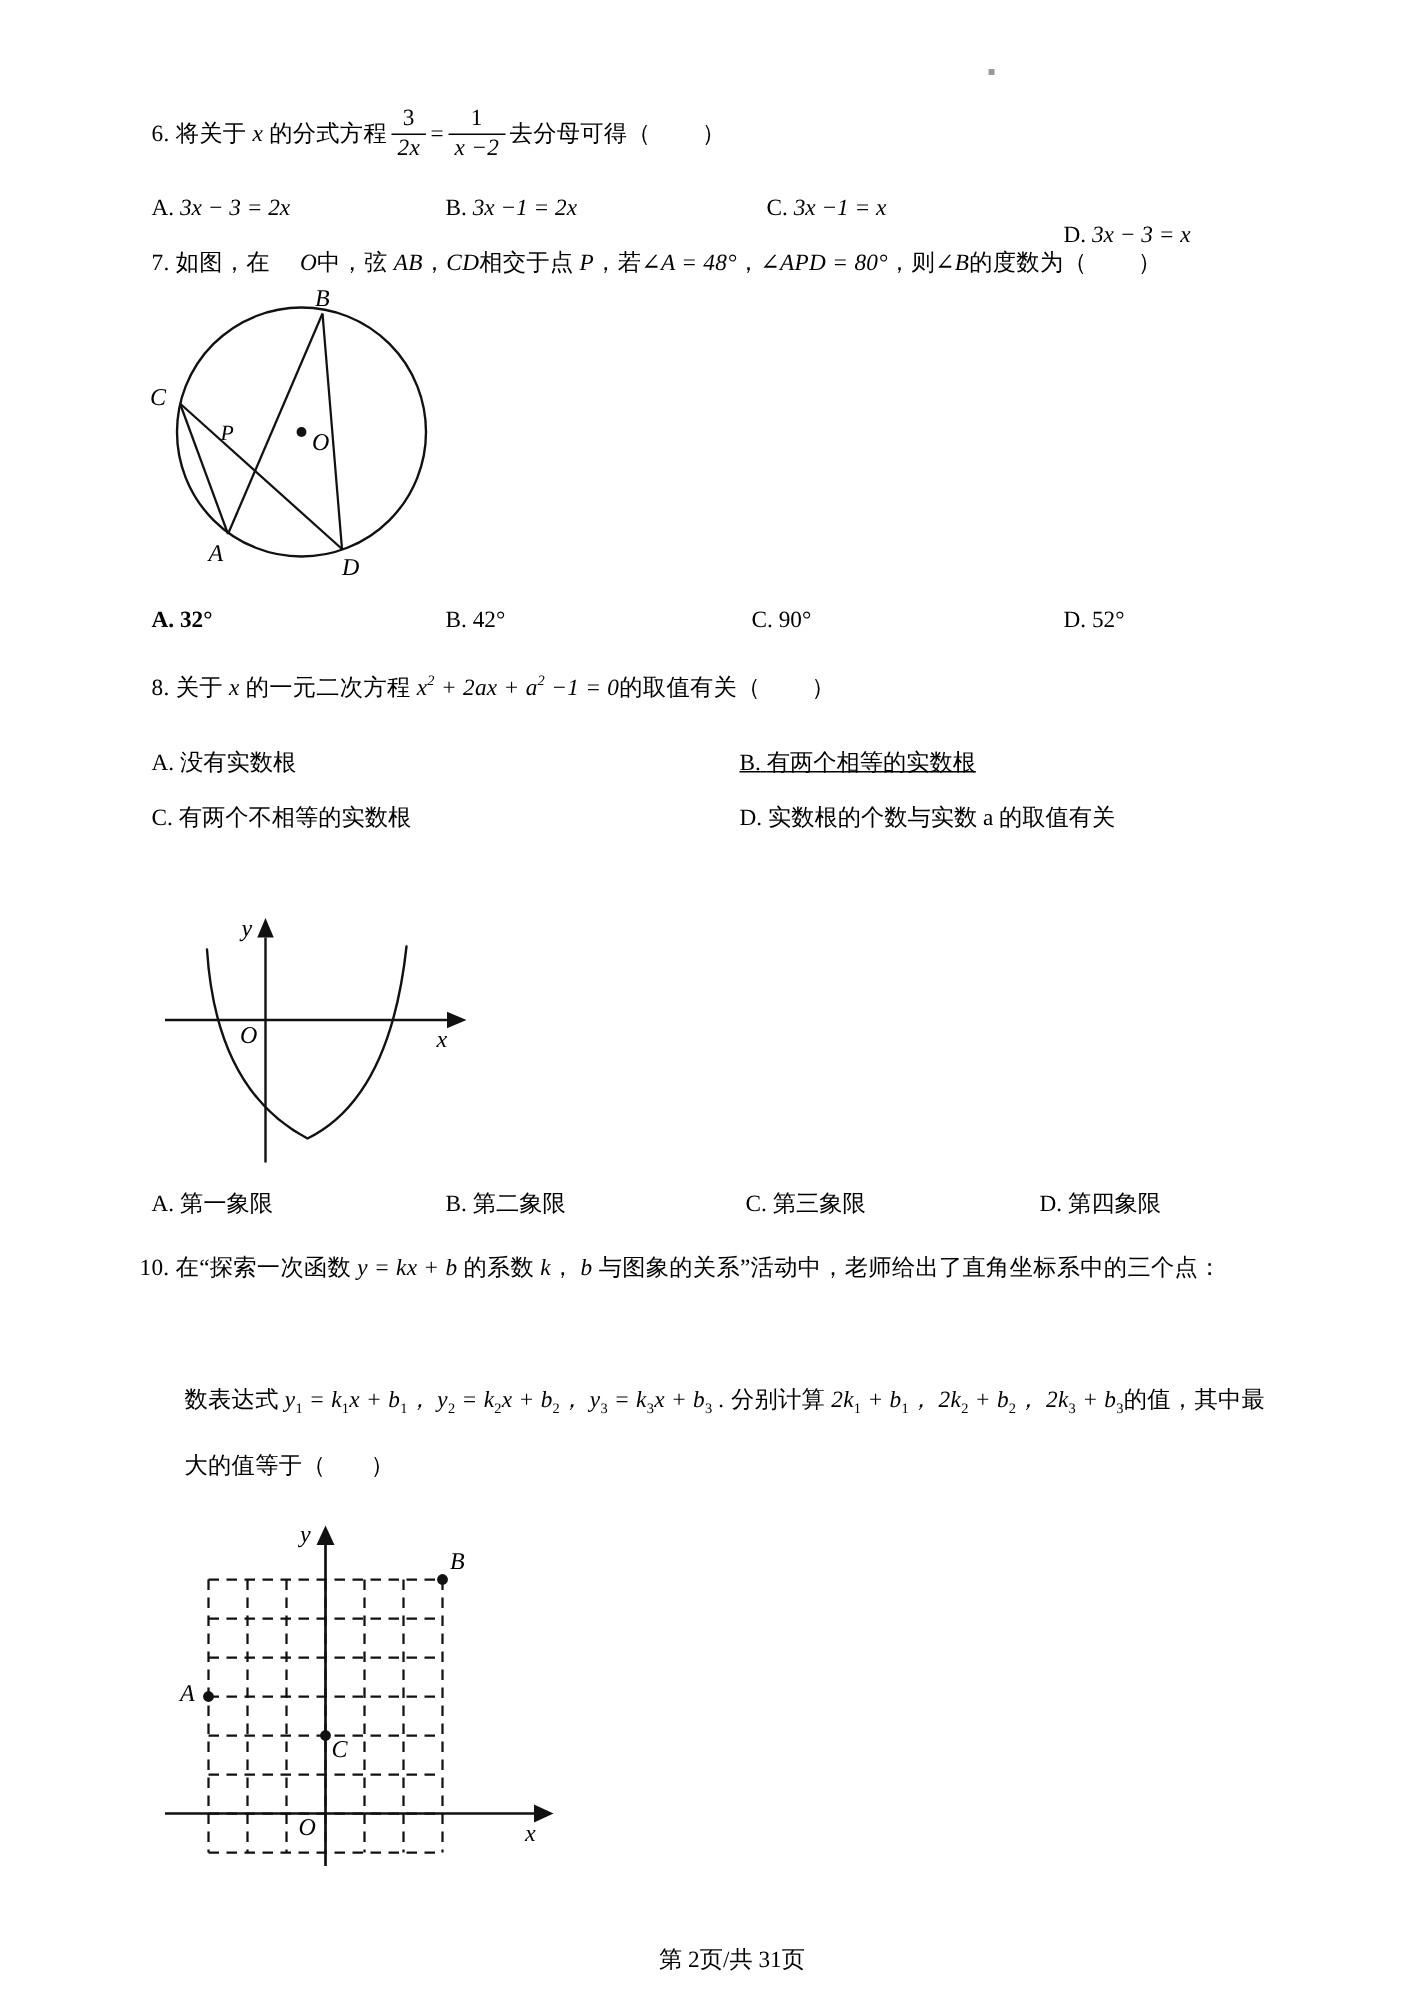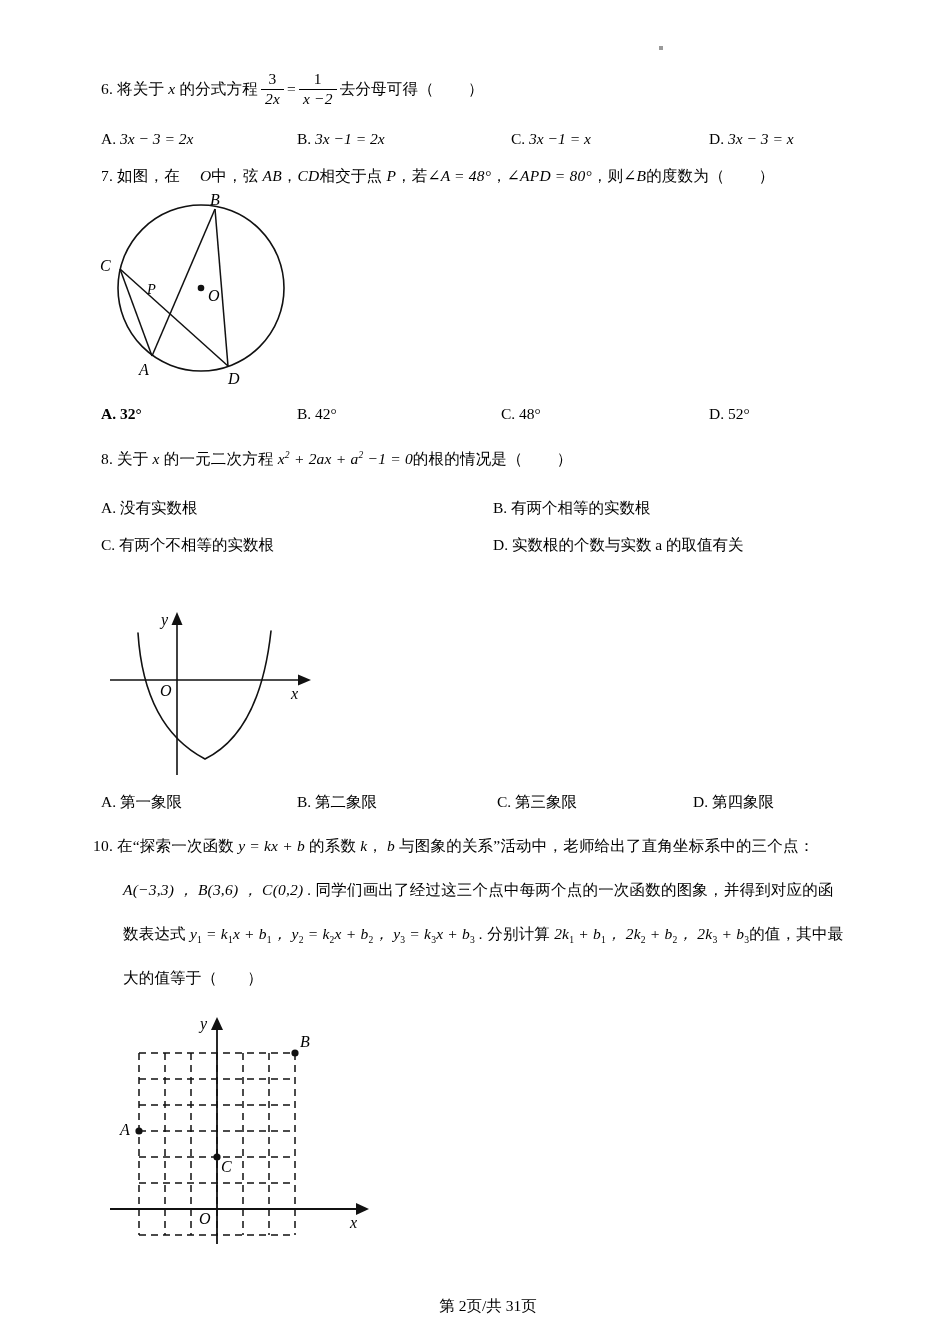--- a/index.html
+++ b/index.html
@@ -128,21 +128,21 @@
       <i class="v">3x − 3 = 2x</i>
     </span>
     <span class="opt" style="left:196px;">
       <span>B.</span>
       <i class="v">3x −1 = 2x</i>
     </span>
     <span class="opt" style="left:410px;">
       <span>C.</span>
       <i class="v">3x −1 = x</i>
     </span>
-    <span class="opt" style="left:608px;">
+    <span class="opt" style="left:608px;margin-top:18px;">
       <span>D.</span>
       <i class="v">3x − 3 = x</i>
     </span>
   </div>
 
   <div class="qline" style="left:88px; top:168px;">
     <span>7.</span>
     <span class="cn">如图，在</span><span class="spacer-circ"></span><i class="v">O</i><span class="cn">中，弦</span>
     <i class="v">AB</i><span class="cn">，</span><i class="v">CD</i><span class="cn">相交于点</span>
     <i class="v">P</i><span class="cn">，若</span><i class="v">∠A = 48°</i><span class="cn">，</span><i class="v">∠APD = 80°</i><span class="cn">，则</span><i class="v">∠B</i><span class="cn">的度数为（</span><span class="paren-gap"></span><span class="cn">）</span>
@@ -175,42 +175,42 @@
     <span class="opt" style="left:0px;font-weight:bold;">
       <span>A.</span>
       <span>32°</span>
     </span>
     <span class="opt" style="left:196px;text-align:center;">
       <span>B.</span>
       <span>42°</span>
     </span>
     <span class="opt" style="left:400px;">
       <span>C.</span>
-      <span>48°</span>
+      <span>90°</span>
     </span>
     <span class="opt" style="left:608px;">
       <span>D.</span>
       <span>52°</span>
     </span>
   </div>
 
   <div class="qline" style="left:88px; top:450px;">
     <span>8.</span>
     <span class="cn">关于</span>
     <i class="v">x</i>
     <span class="cn">的一元二次方程</span>
-    <i class="v"><i class="v">x</i><sup class="e">2</sup> + 2<i class="v">ax</i> + <i class="v">a</i><sup class="e">2</sup> −1 = 0</i><span class="cn">的根的情况是（</span><span class="paren-gap"></span><span class="cn">）</span>
+    <i class="v"><i class="v">x</i><sup class="e">2</sup> + 2<i class="v">ax</i> + <i class="v">a</i><sup class="e">2</sup> −1 = 0</i><span class="cn">的取值有关（</span><span class="paren-gap"></span><span class="cn">）</span>
   </div>
 
   <div class="opts" style="top:498px;">
     <span class="opt" style="left:0px;">
       <span>A.</span>
       <span class="cn">没有实数根</span>
     </span>
-    <span class="opt" style="left:392px;">
+    <span class="opt" style="left:392px;text-decoration:underline;">
       <span>B.</span>
       <span class="cn">有两个相等的实数根</span>
     </span>
   </div>
 
   <div class="opts" style="top:535px;">
     <span class="opt" style="left:0px;">
       <span>C.</span>
       <span class="cn">有两个不相等的实数根</span>
     </span>
@@ -259,24 +259,20 @@
   <div class="qline" style="left:80px; top:838px;">
     <span>10.</span>
     <span class="cn">在“探索一次函数</span>
     <i class="v">y = kx + b</i>
     <span class="cn">的系数</span>
     <i class="v">k</i><span class="cn">，</span>
     <i class="v">b</i>
     <span class="cn">与图象的关系”活动中，老师给出了直角坐标系中的三个点：</span>
   </div>
 
-  <div class="qline" style="left:110px; top:882px;">
-    <i class="v">A(−3,3) ， B(3,6) ， C(0,2) .</i>
-    <span class="cn">同学们画出了经过这三个点中每两个点的一次函数的图象，并得到对应的函</span>
-  </div>
 
   <div class="qline" style="left:110px; top:926px;">
     <span class="cn">数表达式</span>
     <i class="v"><i class="v">y</i><sub class="s">1</sub> = <i class="v">k</i><sub class="s">1</sub><i class="v">x</i> + <i class="v">b</i><sub class="s">1</sub>，</i>
     <i class="v"><i class="v">y</i><sub class="s">2</sub> = <i class="v">k</i><sub class="s">2</sub><i class="v">x</i> + <i class="v">b</i><sub class="s">2</sub>，</i>
     <i class="v"><i class="v">y</i><sub class="s">3</sub> = <i class="v">k</i><sub class="s">3</sub><i class="v">x</i> + <i class="v">b</i><sub class="s">3</sub> .</i>
     <span class="cn">分别计算</span>
     <i class="v">2<i class="v">k</i><sub class="s">1</sub> + <i class="v">b</i><sub class="s">1</sub>， 2<i class="v">k</i><sub class="s">2</sub> + <i class="v">b</i><sub class="s">2</sub>， 2<i class="v">k</i><sub class="s">3</sub> + <i class="v">b</i><sub class="s">3</sub></i><span class="cn">的值，其中最</span>
   </div>
 

